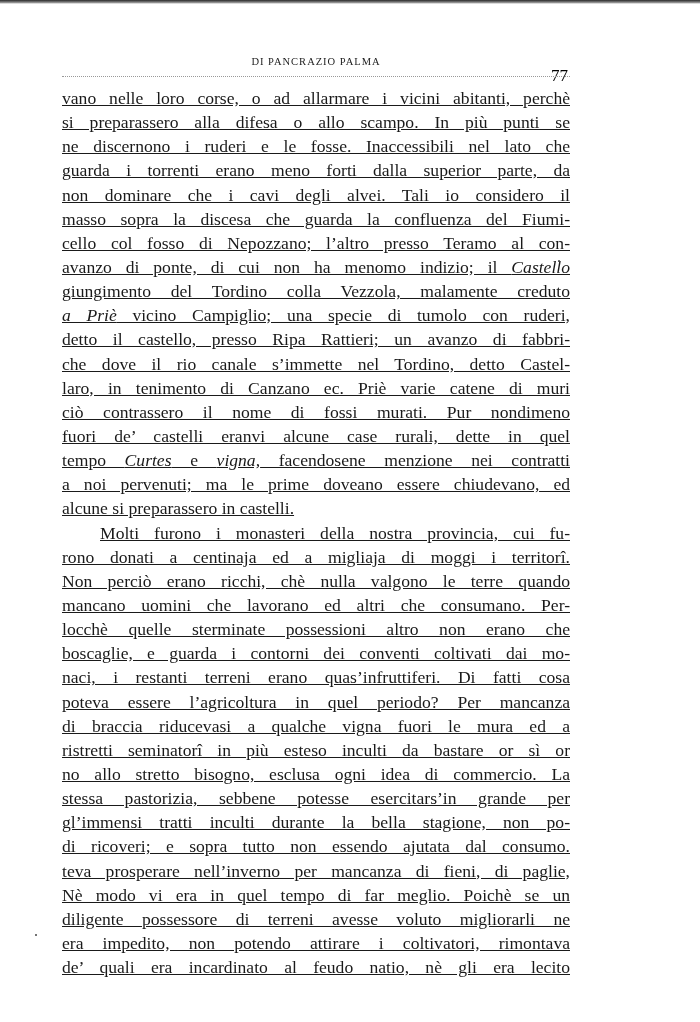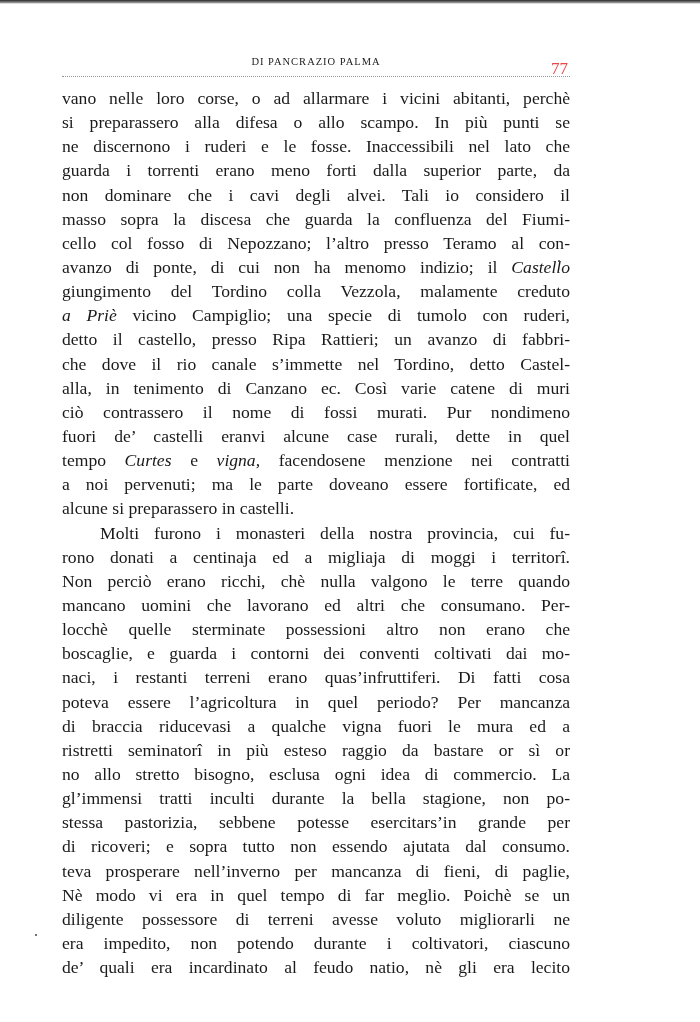--- a/index.html
+++ b/index.html
@@ -13,29 +13,29 @@
   }
   .header {
     position: absolute; left: 62px; top: 50px; width: 508px; height: 22px;
   }
   .running-title {
     position: absolute; left: 0; right: 0; top: 6px; text-align: center;
     font-family: "Liberation Serif", serif; font-size: 10.5px; letter-spacing: 1px;
     color: #222;
   }
   .page-number {
-    position: absolute; right: 2px; top: 9px; font-family: "Liberation Serif", serif;
-    font-size: 17px; color: #ef4444;
+    position: absolute; right: 2px; top: 16px; font-family: "Liberation Serif", serif;
+    font-size: 17px; color: #000000;
   }
   .rule {
     position: absolute; left: 62px; top: 76px; width: 508px; height: 0;
     border-top: 1px dotted #999;
   }
   .body-text {
-    position: absolute; left: 62px; top: 86px; width: 508px;
+    position: absolute; left: 62px; top: 86px; width: 508px; text-decoration: underline;
   }
   .line {
     display: block; height: 24.15px; line-height: 24.15px;
     font-family: "Liberation Serif", serif; font-size: 17.6px;
     text-align: justify; text-align-last: justify; white-space: nowrap;
     overflow: visible;
   }
   .line.last { text-align-last: left; }
   .line.indent { padding-left: 38px; }
   .line em { font-style: italic; }
@@ -58,41 +58,41 @@
     <div class="line">ne discernono i ruderi e le fosse. Inaccessibili nel lato che</div>
     <div class="line">guarda i torrenti erano meno forti dalla superior parte, da</div>
     <div class="line">non dominare che i cavi degli alvei. Tali io considero il</div>
     <div class="line">masso sopra la discesa che guarda la confluenza del Fiumi-</div>
     <div class="line">cello col fosso di Nepozzano; l’altro presso Teramo al con-</div>
     <div class="line"><span>avanzo di ponte, di cui non ha menomo indizio; il </span><em>Castello</em></div>
     <div class="line">giungimento del Tordino colla Vezzola, malamente creduto</div>
     <div class="line"><em>a Priè</em><span> vicino Campiglio; una specie di tumolo con ruderi,</span></div>
     <div class="line">detto il castello, presso Ripa Rattieri; un avanzo di fabbri-</div>
     <div class="line">che dove il rio canale s’immette nel Tordino, detto Castel-</div>
-    <div class="line">alla, in tenimento di Canzano ec. Così varie catene di muri</div>
+    <div class="line">laro, in tenimento di Canzano ec. Priè varie catene di muri</div>
     <div class="line">ciò contrassero il nome di fossi murati. Pur nondimeno</div>
     <div class="line">fuori de’ castelli eranvi alcune case rurali, dette in quel</div>
     <div class="line"><span>tempo </span><em>Curtes</em><span> e </span><em>vigna,</em><span> facendosene menzione nei contratti</span></div>
-    <div class="line">a noi pervenuti; ma le parte doveano essere fortificate, ed</div>
+    <div class="line">a noi pervenuti; ma le prime doveano essere chiudevano, ed</div>
     <div class="line last">alcune si preparassero in castelli.</div>
     <div class="line indent">Molti furono i monasteri della nostra provincia, cui fu-</div>
     <div class="line">rono donati a centinaja ed a migliaja di moggi i territorî.</div>
     <div class="line">Non perciò erano ricchi, chè nulla valgono le terre quando</div>
     <div class="line">mancano uomini che lavorano ed altri che consumano. Per-</div>
     <div class="line">locchè quelle sterminate possessioni altro non erano che</div>
     <div class="line">boscaglie, e guarda i contorni dei conventi coltivati dai mo-</div>
     <div class="line">naci, i restanti terreni erano quas’infruttiferi. Di fatti cosa</div>
     <div class="line">poteva essere l’agricoltura in quel periodo? Per mancanza</div>
     <div class="line">di braccia riducevasi a qualche vigna fuori le mura ed a</div>
-    <div class="line">ristretti seminatorî in più esteso raggio da bastare or sì or</div>
+    <div class="line">ristretti seminatorî in più esteso inculti da bastare or sì or</div>
     <div class="line">no allo stretto bisogno, esclusa ogni idea di commercio. La</div>
+    <div class="line">stessa pastorizia, sebbene potesse esercitars’in grande per</div>
     <div class="line">gl’immensi tratti inculti durante la bella stagione, non po-</div>
-    <div class="line">stessa pastorizia, sebbene potesse esercitars’in grande per</div>
     <div class="line">di ricoveri; e sopra tutto non essendo ajutata dal consumo.</div>
     <div class="line">teva prosperare nell’inverno per mancanza di fieni, di paglie,</div>
     <div class="line">Nè modo vi era in quel tempo di far meglio. Poichè se un</div>
     <div class="line">diligente possessore di terreni avesse voluto migliorarli ne</div>
-    <div class="line">era impedito, non potendo durante i coltivatori, ciascuno</div>
+    <div class="line">era impedito, non potendo attirare i coltivatori, rimontava</div>
     <div class="line">de’ quali era incardinato al feudo natio, nè gli era lecito</div>
   </div>
 
 <div class="speck" style="left:558px; top:260px;"></div>
 <div class="speck" style="left:35px; top:934px;"></div>
 
 </body></html>

